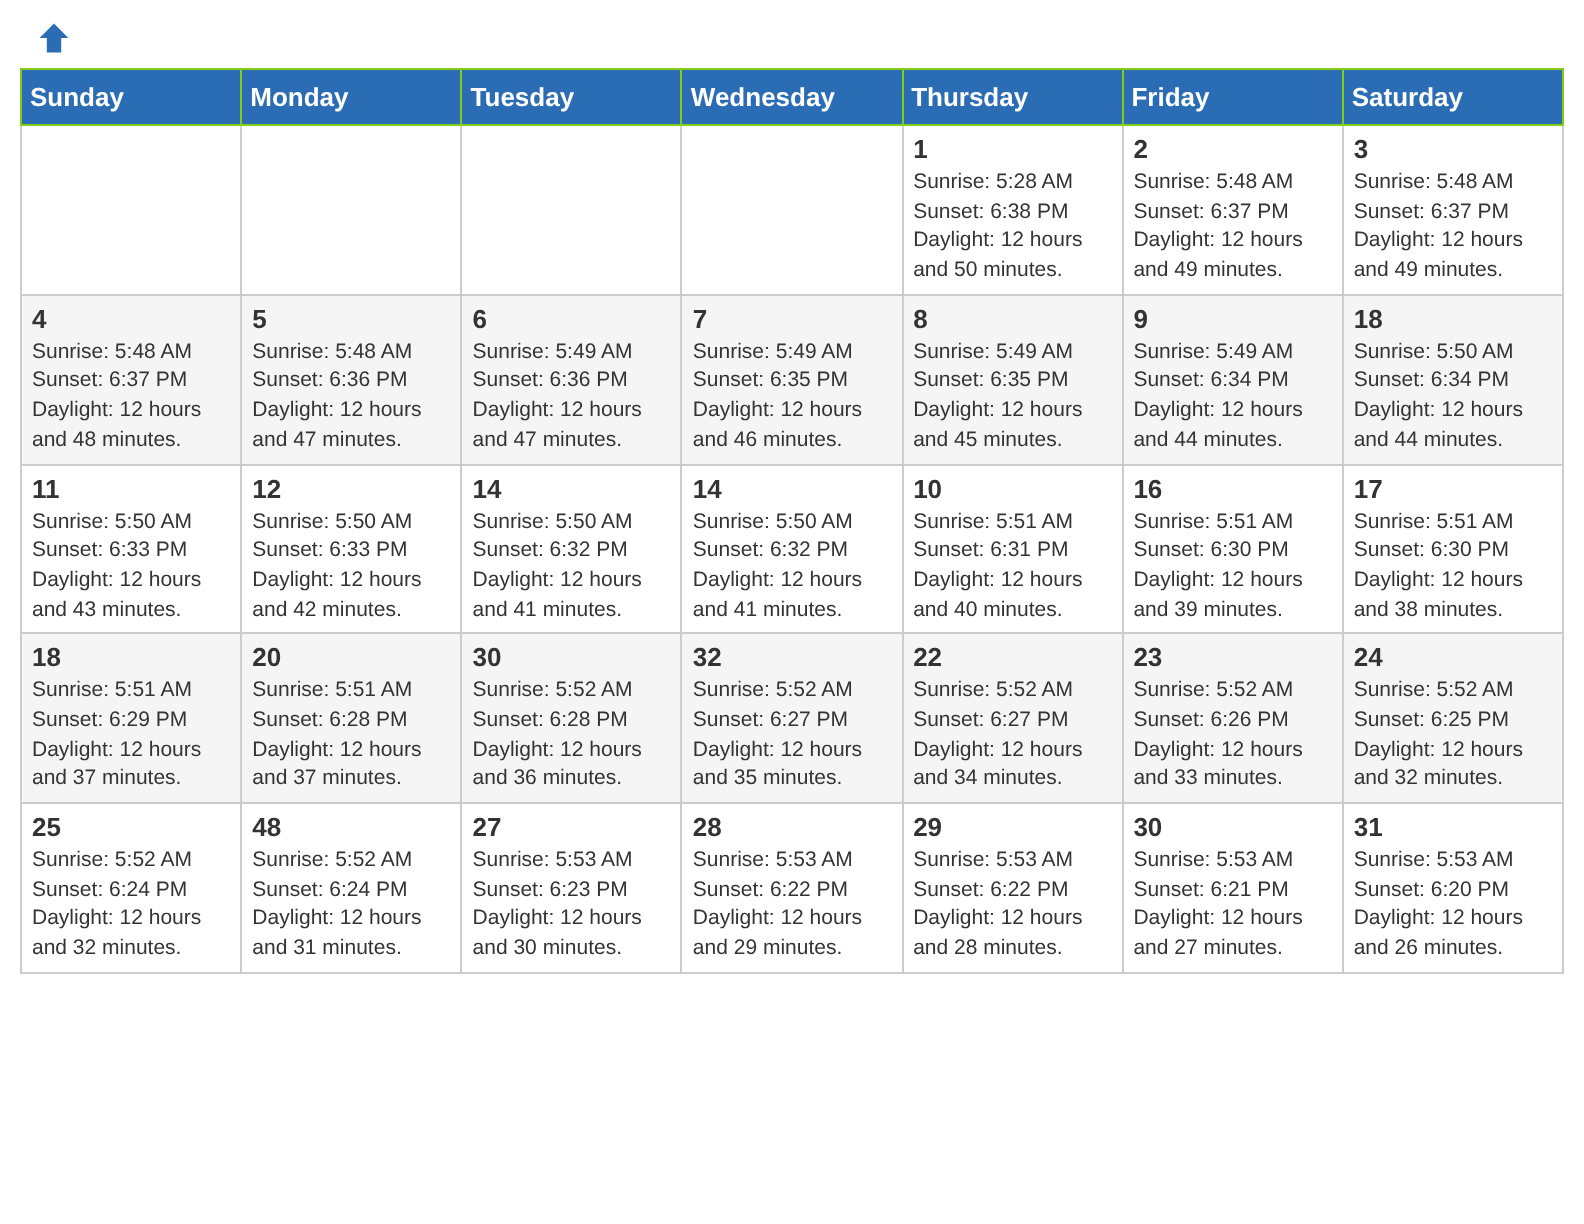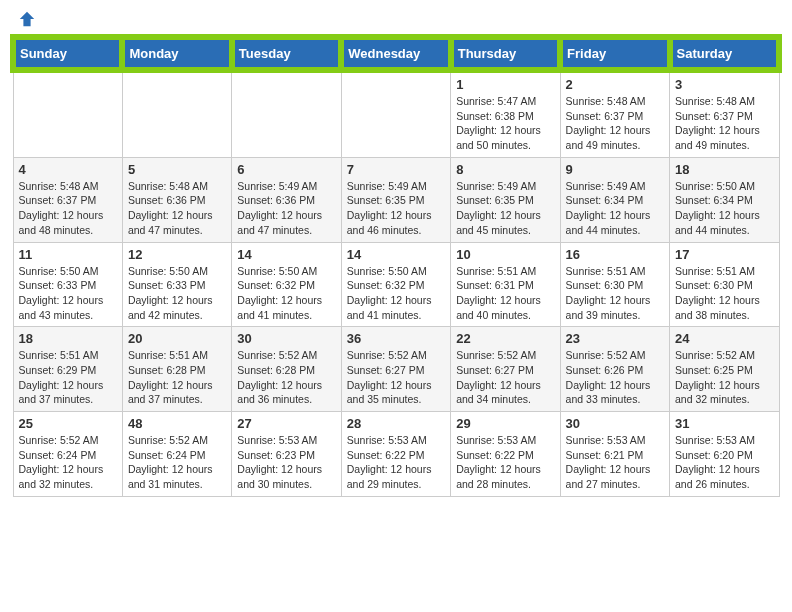--- a/index.html
+++ b/index.html
@@ -61,21 +61,21 @@
       border-collapse: collapse;
       border: 1px solid #ccc;
     }
     .calendar th {
       background: #2a6db5;
       color: #fff;
       font-size: 13px;
       font-weight: bold;
       padding: 6px 4px;
       text-align: left;
-      border: 6px solid #84cc16;
+      border: 1px solid #84cc16;
     }
     .calendar td {
       border: 1px solid #ccc;
       vertical-align: top;
       padding: 4px 5px;
       width: calc(100% / 7);
       min-height: 80px;
       font-size: 11px;
       color: #333;
       background: #fff;
@@ -131,21 +131,21 @@
       </tr>
   </thead>
   <tbody id="calendar-body">
   <tr>
         <td class="empty-cell"></td>
         <td class="empty-cell"></td>
         <td class="empty-cell"></td>
         <td class="empty-cell"></td>
         <td>
           <span class="day-number">1</span>
-          <div class="day-info" style="white-space: pre-line;">Sunrise: 5:47 AM
+          <div class="day-info" style="white-space: pre-line;">Sunrise: 5:28 AM
 Sunset: 6:38 PM
 Daylight: 12 hours
 and 50 minutes.</div>
         </td>
         <td>
           <span class="day-number">2</span>
           <div class="day-info" style="white-space: pre-line;">Sunrise: 5:48 AM
 Sunset: 6:37 PM
 Daylight: 12 hours
 and 49 minutes.</div>
@@ -276,21 +276,21 @@
 and 37 minutes.</div>
         </td>
         <td>
           <span class="day-number">30</span>
           <div class="day-info" style="white-space: pre-line;">Sunrise: 5:52 AM
 Sunset: 6:28 PM
 Daylight: 12 hours
 and 36 minutes.</div>
         </td>
         <td>
-          <span class="day-number">36</span>
+          <span class="day-number">32</span>
           <div class="day-info" style="white-space: pre-line;">Sunrise: 5:52 AM
 Sunset: 6:27 PM
 Daylight: 12 hours
 and 35 minutes.</div>
         </td>
         <td>
           <span class="day-number">22</span>
           <div class="day-info" style="white-space: pre-line;">Sunrise: 5:52 AM
 Sunset: 6:27 PM
 Daylight: 12 hours

